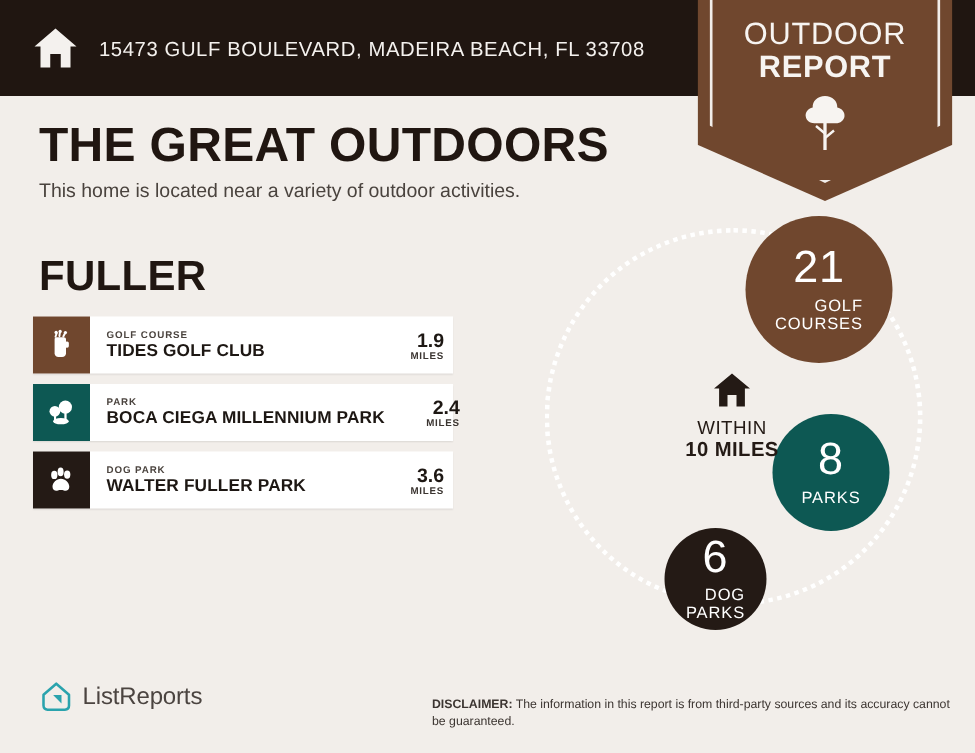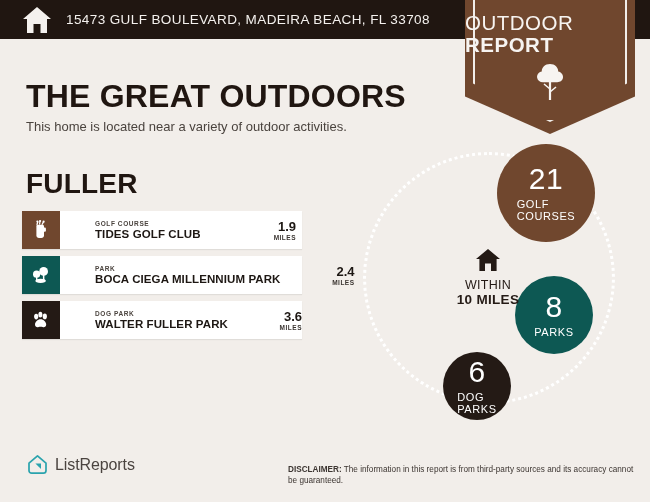--- a/index.html
+++ b/index.html
@@ -11,21 +11,21 @@
   }
   #page {
     position: relative;
     width: 650px; height: 502px;
     background: #f2eeea;
   }
 
   
   .header-bar {
     position: absolute; left: 0; top: 0;
-    width: 650px; height: 39px;
+    width: 650px; height: 64px;
     background: #201611;
     display: flex; align-items: center;
   }
   .header-home-icon {
     margin-left: 22px; margin-right: 14px;
     width: 30px; height: 28px;
     display: block;
   }
   .header-address {
     color: #f4f1ee;
@@ -53,20 +53,21 @@
     border-top: none;
     -webkit-clip-path: polygon(0 0, 100% 0, 100% 70%, 50% 100%, 0 70%);
     clip-path: polygon(0 0, 100% 0, 100% 70%, 50% 100%, 0 70%);
     z-index: 6;
     pointer-events: none;
   }
   .badge-text {
     position: absolute;
     left: 465px; top: 12px;
     width: 170px;
+    text-align: center;
     color: #f7f4f1;
     z-index: 7;
     line-height: 1.05;
   }
   .badge-line1 { font-size: 20.5px; letter-spacing: 0.5px; font-weight: 400; }
   .badge-line2 { font-size: 20.5px; letter-spacing: 0.5px; font-weight: 700; }
   .badge-tree {
     position: absolute;
     left: 533px; top: 62px;
     width: 34px; height: 40px;
@@ -92,21 +93,20 @@
   }
 
   .cards { position: absolute; left: 22px; top: 211px; width: 280px; }
   .card {
     position: relative;
     display: flex; align-items: stretch;
     height: 38px;
     background: #ffffff;
     margin-bottom: 7px;
     box-shadow: 0 1px 1px rgba(0,0,0,0.07);
-    gap: 24px;
   }
   .card-icon {
     width: 38px; height: 38px;
     flex: 0 0 38px;
     display: flex; align-items: center; justify-content: center;
   }
   .card-icon svg { display: block; }
   .card-body {
     flex: 1 1 auto;
     display: flex; flex-direction: column; justify-content: center;
@@ -136,21 +136,21 @@
     position: absolute; left: 8px; top: 12px;
     width: 252px; height: 252px;
     border-radius: 50%;
     border: 3px dotted #ffffff;
   }
   .circle {
     position: absolute;
     border-radius: 50%;
     display: flex; flex-direction: column;
     align-items: center; justify-content: center;
-    color: #ffffff; text-align: left;
+    color: #ffffff; text-align: right;
     line-height: 1;
   }
   .circle-num { font-size: 30px; font-weight: 400; letter-spacing: 0.5px; }
   .circle-label { font-size: 11px; font-weight: 400; letter-spacing: 0.6px; margin-top: 4px; line-height: 1.12; }
 
   .c-golf { left: 142px; top: 4px; width: 98px; height: 98px; background: #70472e; }
   .c-parks { left: 160px; top: 136px; width: 78px; height: 78px; background: #0d5853; }
   .c-dog  { left: 88px;  top: 212px; width: 68px; height: 68px; background: #241a15; }
 
   .center-block {

